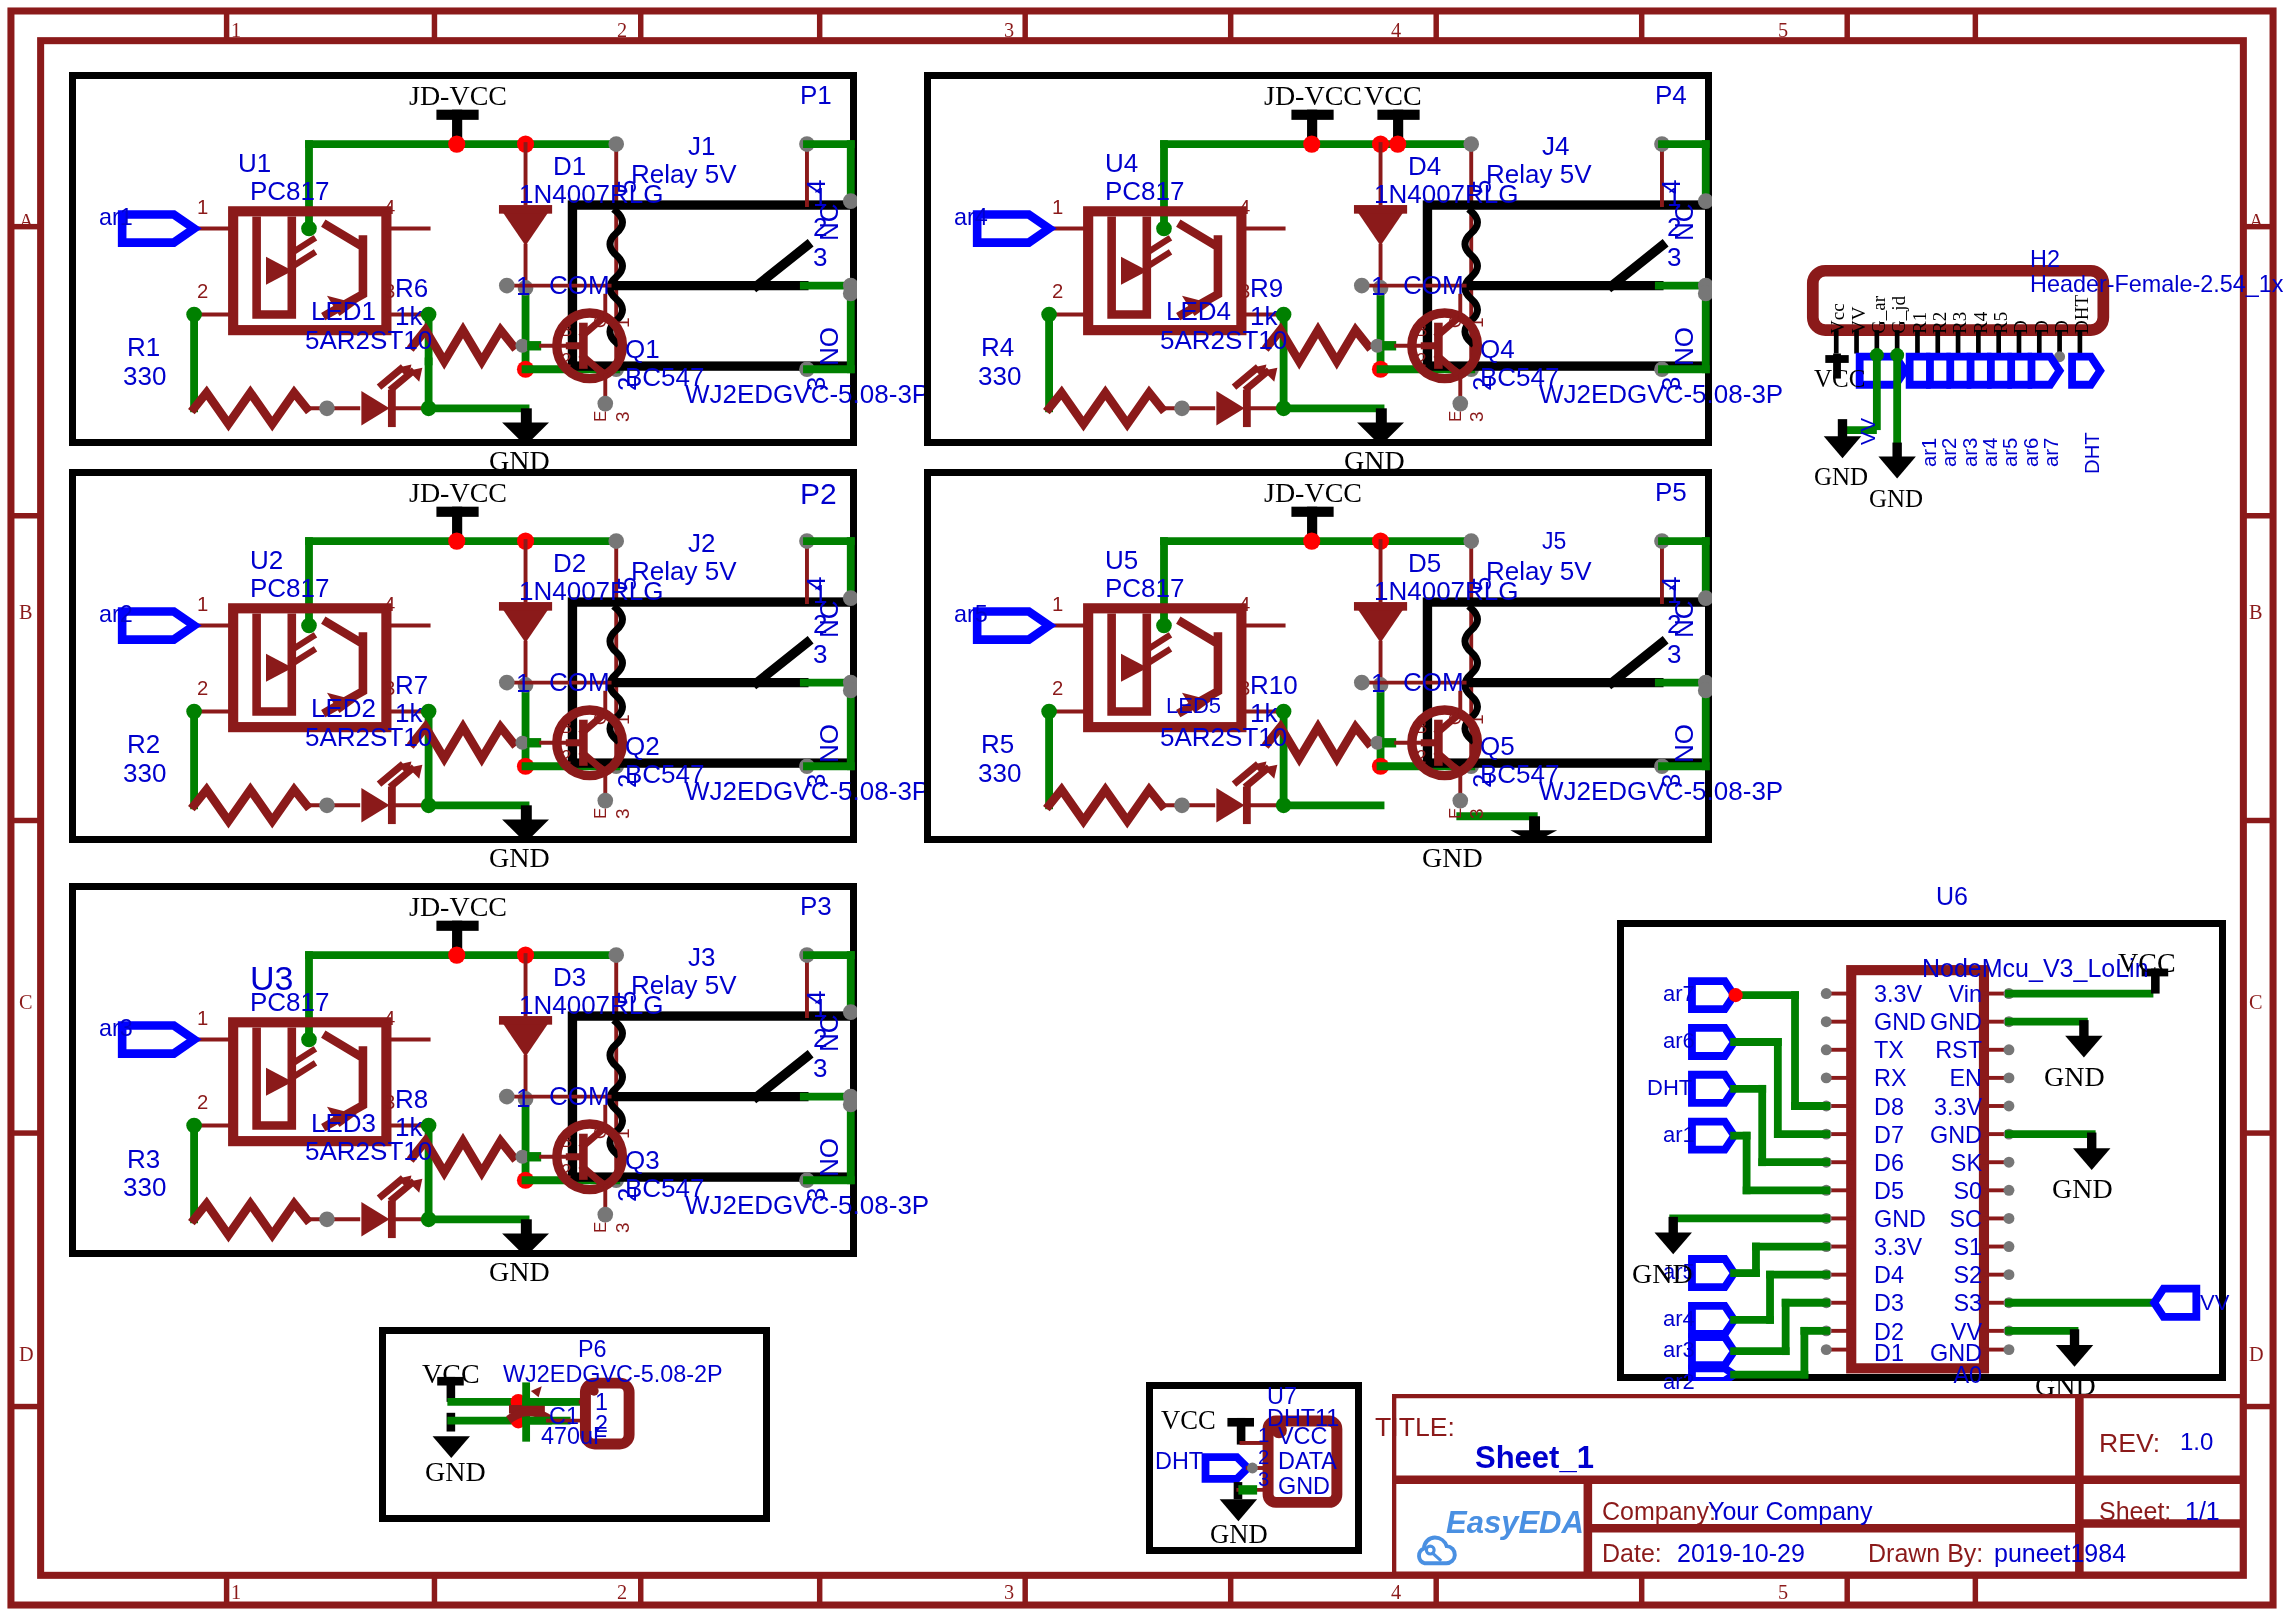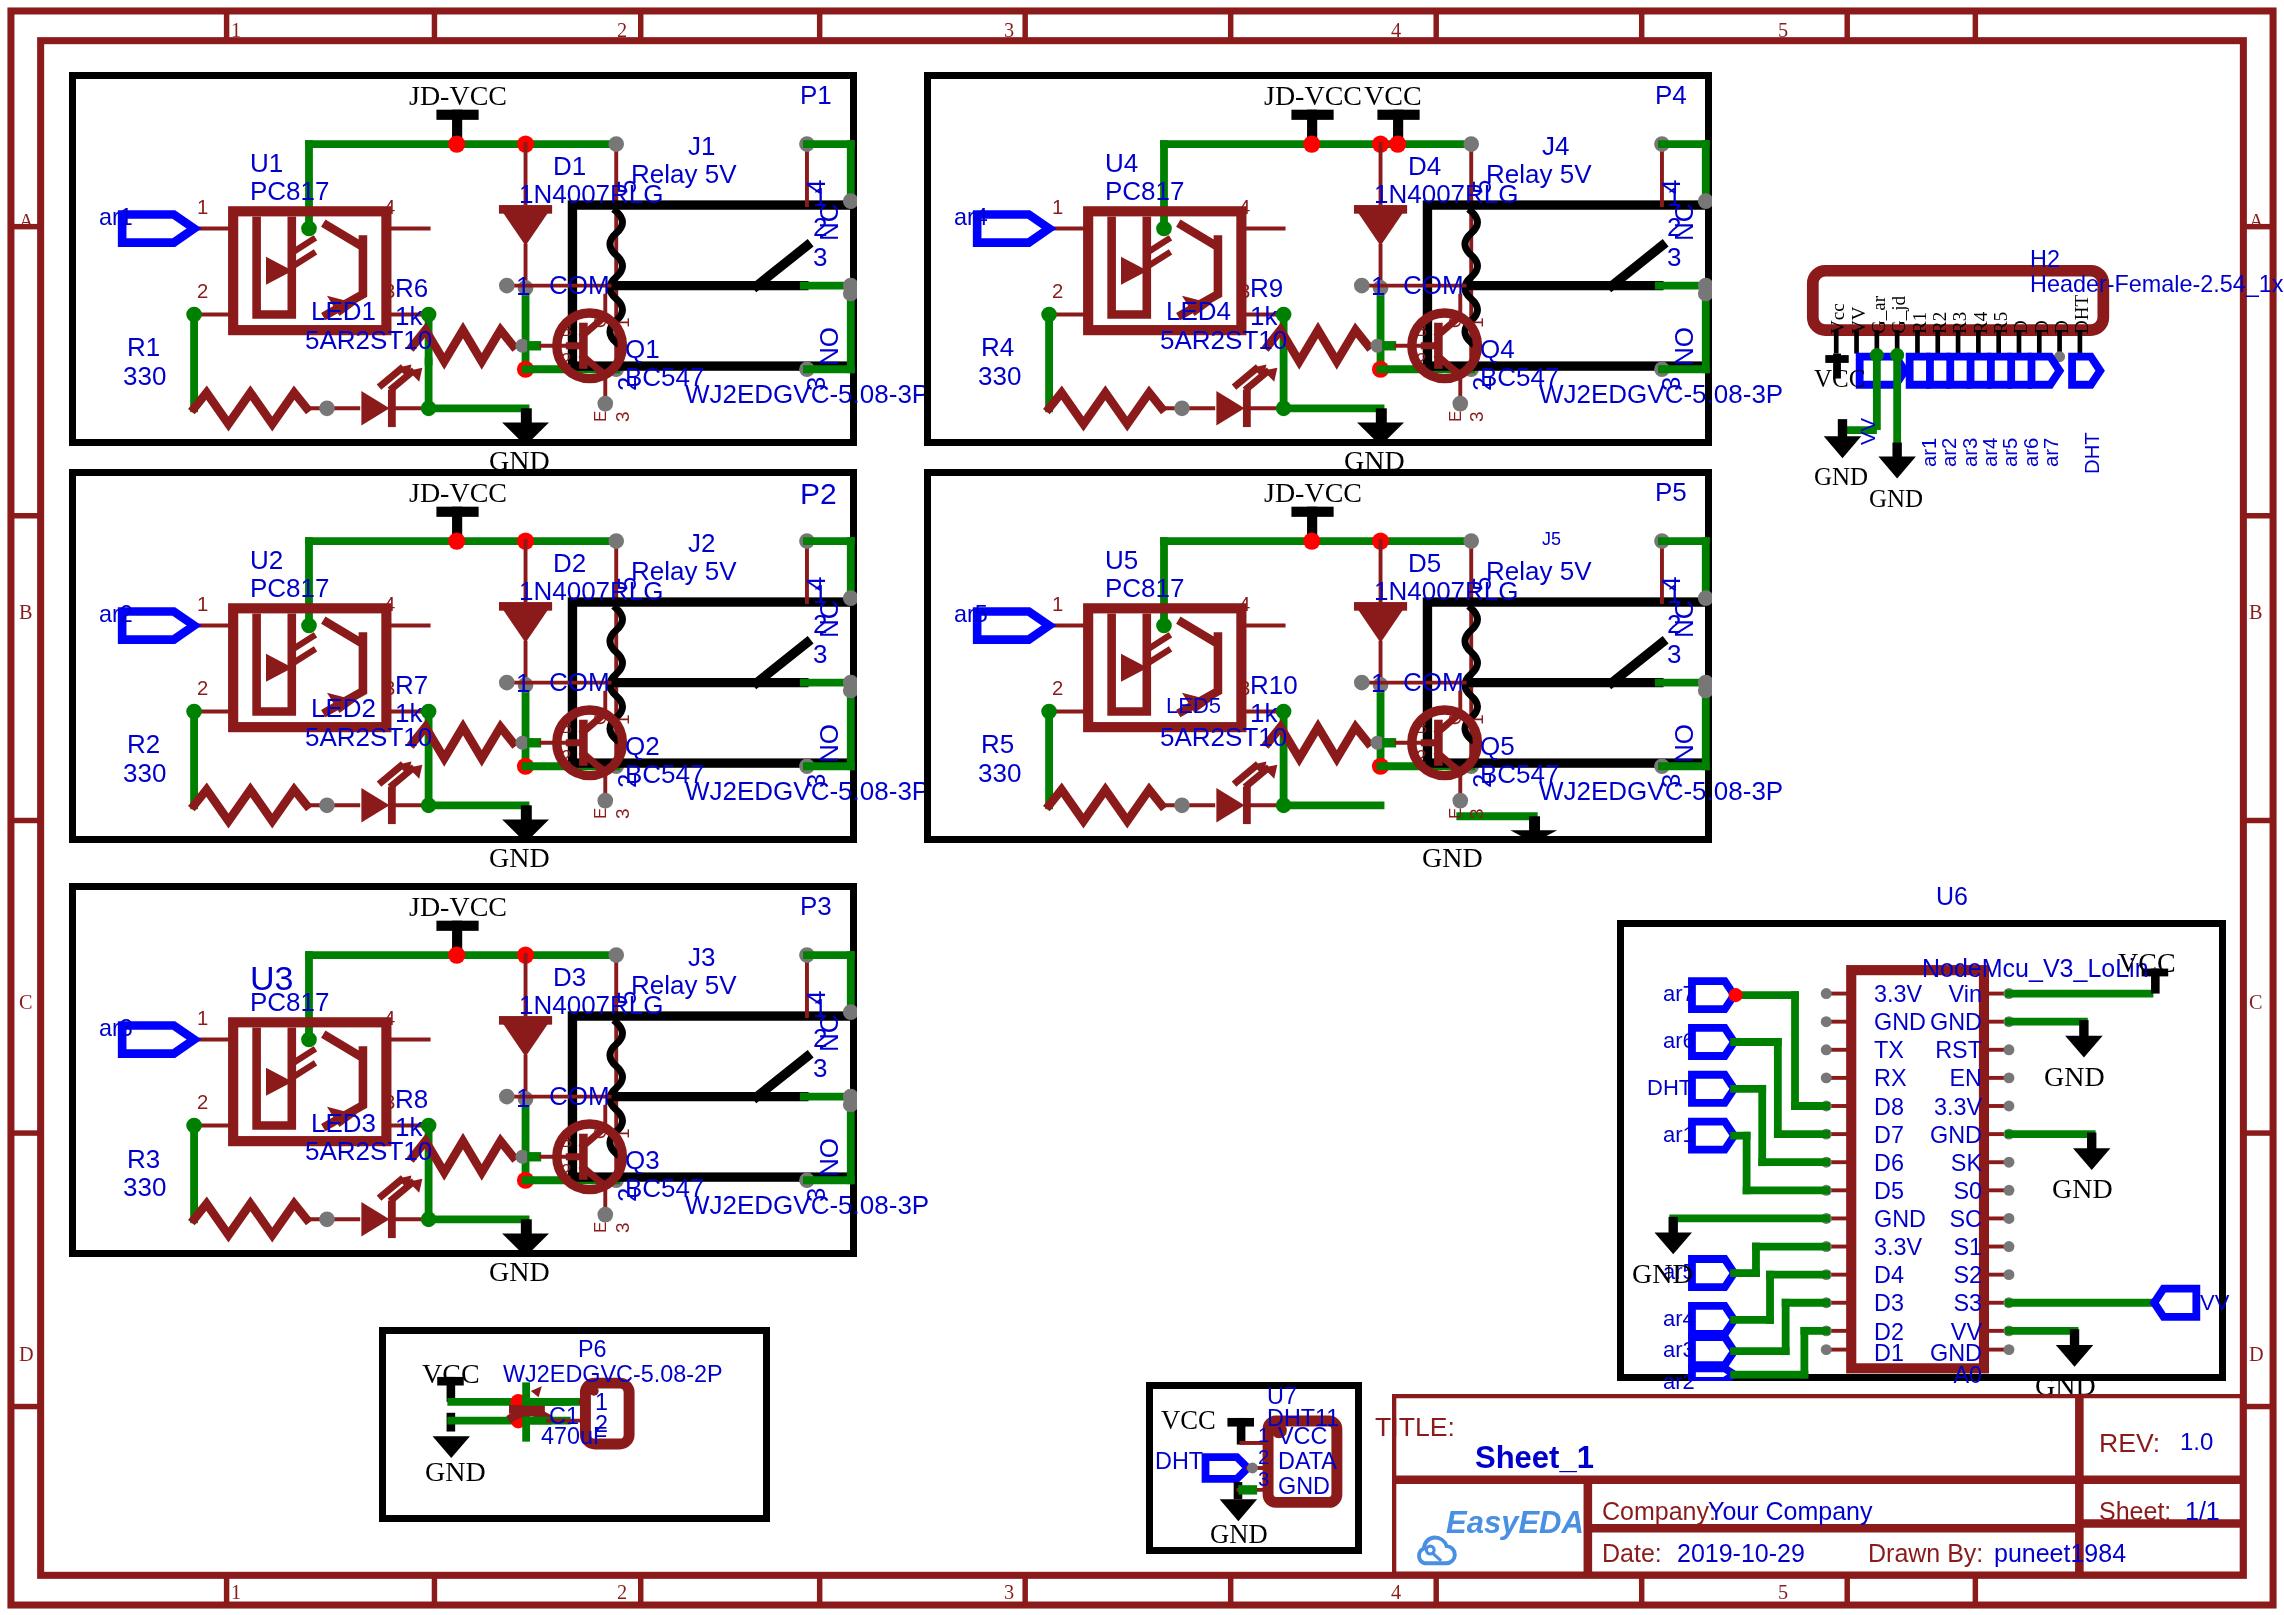--- a/index.html
+++ b/index.html
@@ -187,21 +187,21 @@
       <line x1="686" y1="388" x2="686" y2="424" stroke="#8b1a1a" stroke-width="5"></line>
       <circle cx="686" cy="424" r="10" fill="#777"></circle>
 
       <rect x="578" y="430" width="14" height="24" fill="#000"></rect>
       <polygon points="554,448 614,448 584,478" fill="#000"></polygon>
     </g>
   </svg>
 
   <div class="t serif" style="left:409px;top:82px;font-size:28px">JD-VCC</div>
   <div class="t blue" style="left:99px;top:206px;font-size:23.4px">ar1</div>
-  <div class="t blue" style="left:250px;top:150px;font-size:26px">U1</div>
+  <div class="t blue" style="left:238px;top:150px;font-size:26px">U1</div>
   <div class="t blue" style="left:250px;top:178px;font-size:26px">PC817</div>
   <div class="t dred" style="left:197px;top:197px;font-size:20.3px">1</div>
   <div class="t dred" style="left:197px;top:281px;font-size:20.3px">2</div>
   <div class="t dred" style="left:384px;top:281px;font-size:20.3px">3</div>
   <div class="t dred" style="left:384px;top:197px;font-size:20.3px">4</div>
   <div class="t blue" style="left:553px;top:153px;font-size:26px">D1</div>
   <div class="t blue" style="left:519px;top:181px;font-size:26px">1N4007RLG</div>
   <div class="t blue" style="left:516px;top:273px;font-size:26px">1</div>
   <div class="t blue" style="left:688px;top:133px;font-size:26px">J1</div>
   <div class="t blue" style="left:631px;top:161px;font-size:26px">Relay 5V</div>
@@ -698,21 +698,21 @@
   <div class="t blue" style="left:954px;top:603px;font-size:23.4px">ar5</div>
   <div class="t blue" style="left:1105px;top:547px;font-size:26px">U5</div>
   <div class="t blue" style="left:1105px;top:575px;font-size:26px">PC817</div>
   <div class="t dred" style="left:1052px;top:594px;font-size:20.3px">1</div>
   <div class="t dred" style="left:1052px;top:678px;font-size:20.3px">2</div>
   <div class="t dred" style="left:1239px;top:678px;font-size:20.3px">3</div>
   <div class="t dred" style="left:1239px;top:594px;font-size:20.3px">4</div>
   <div class="t blue" style="left:1408px;top:550px;font-size:26px">D5</div>
   <div class="t blue" style="left:1374px;top:578px;font-size:26px">1N4007RLG</div>
   <div class="t blue" style="left:1371px;top:670px;font-size:26px">1</div>
-  <div class="t blue" style="left:1542px;top:530px;font-size:18px">J5</div>
+  <div class="t blue" style="left:1542px;top:530px;font-size:23px">J5</div>
   <div class="t blue" style="left:1486px;top:558px;font-size:26px">Relay 5V</div>
   <div class="t blue vert" style="left:1469px;top:591px;font-size:26px;transform:rotate(-90deg)">5</div>
   <div class="t blue vert" style="left:1469px;top:788px;font-size:26px;transform:rotate(-90deg)">2</div>
   <div class="t blue vert" style="left:1658px;top:591px;font-size:26px;transform:rotate(-90deg)">4</div>
   <div class="t blue vert" style="left:1658px;top:788px;font-size:26px;transform:rotate(-90deg)">3</div>
   <div class="t blue" style="left:1403px;top:669px;font-size:26px">COM</div>
   <div class="t blue vert" style="left:1671px;top:638px;font-size:26px;transform:rotate(-90deg)">NC</div>
   <div class="t blue vert" style="left:1671px;top:763px;font-size:26px;transform:rotate(-90deg)">NO</div>
   <div class="t blue" style="left:1655px;top:479px;font-size:26px">P5</div>
   <div class="t blue" style="left:1539px;top:778px;font-size:26px">WJ2EDGVC-5.08-3P</div>

